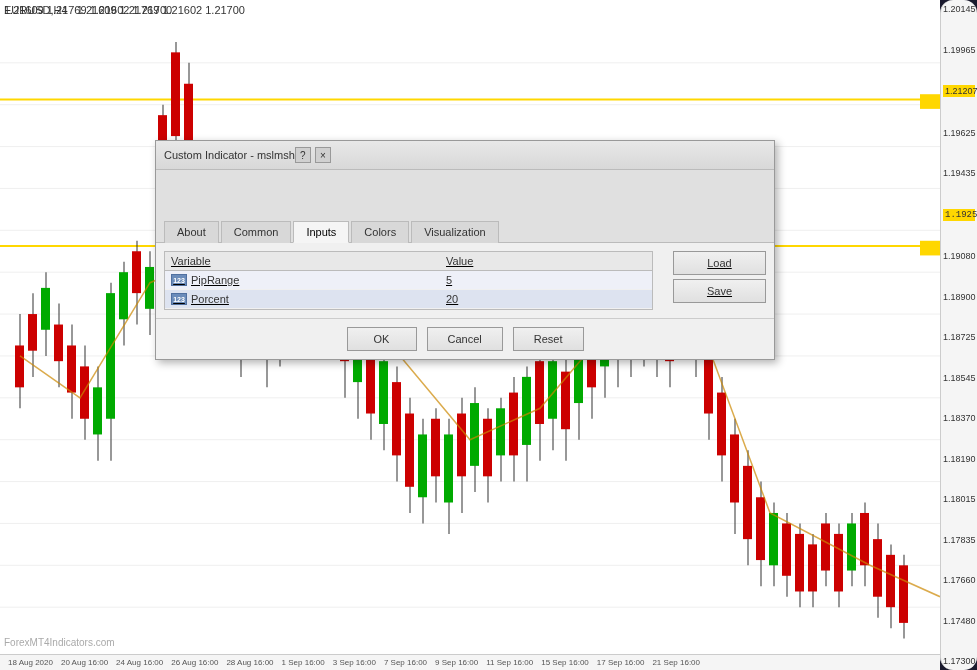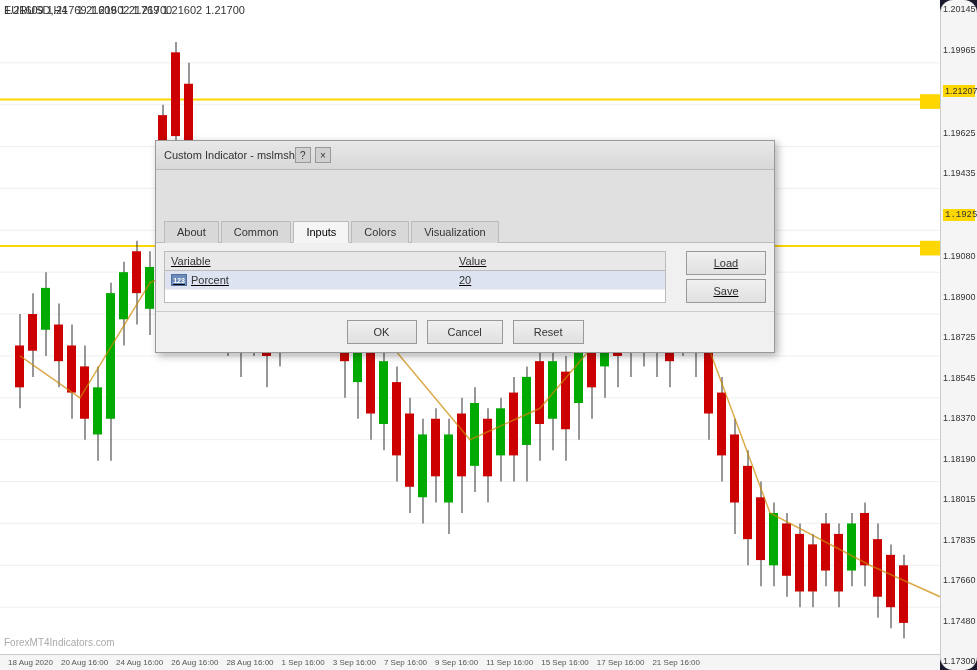--- a/index.html
+++ b/index.html
@@ -224,21 +224,21 @@
     .row-value {
       width: 200px;
       font-size: 11px;
       color: #333;
     }
 
     .dialog-sidebar {
       display: flex;
       flex-direction: column;
       gap: 4px;
-      width: 80px;
+      width: 93px;
     }
 
     .sidebar-btn {
       padding: 5px 8px;
       background: linear-gradient(to bottom, #f0f0f0, #e0e0e0);
       border: 1px solid #999;
       font-size: 11px;
       color: #333;
       cursor: pointer;
       text-align: center;
@@ -528,20 +528,27 @@
 
   <div class="dialog-body">
 
     <div class="dialog-main">
 
       <div class="table-header">
         <span class="col-variable">Variable</span>
         <span class="col-value">Value</span>
       </div>
 
+      <div class="table-row">
+        <div class="row-icon">
+          <span class="row-icon-inner">123</span>
+        </div>
+        <span class="row-name">PipRange</span>
+        <span class="row-value">5</span>
+      </div>
 
       <div class="table-row" style="background:#dde3f0;">
         <div class="row-icon">
           <span class="row-icon-inner">123</span>
         </div>
         <span class="row-name">Porcent</span>
         <span class="row-value">20</span>
       </div>
     </div>
 

